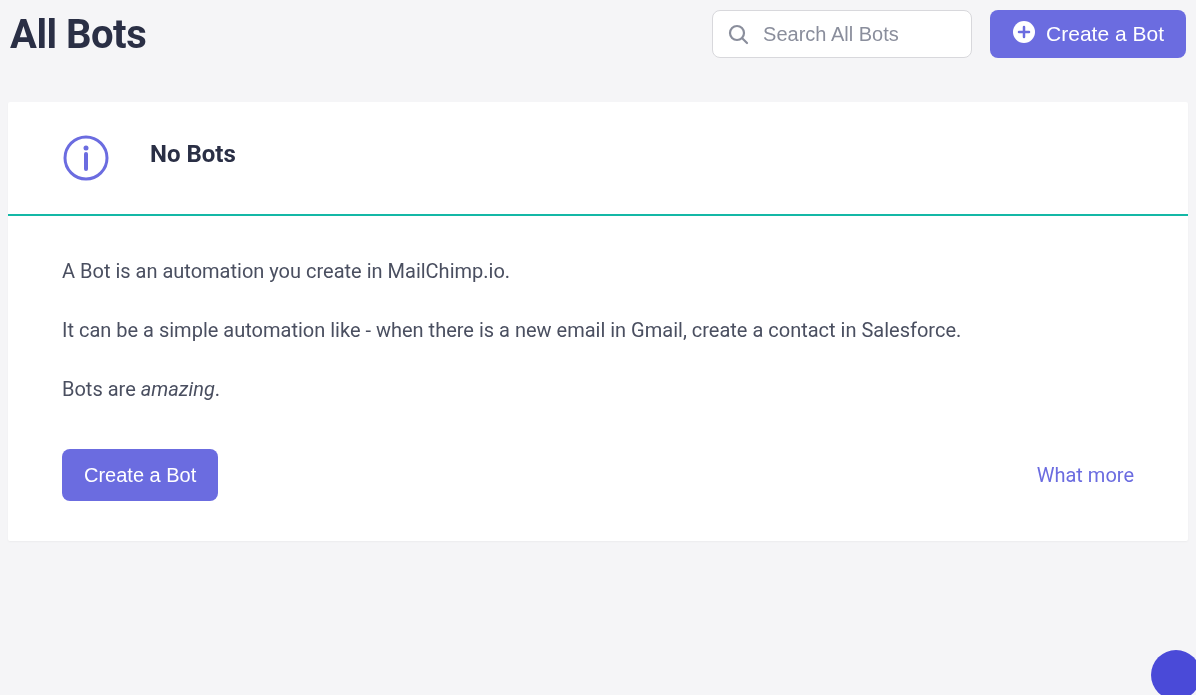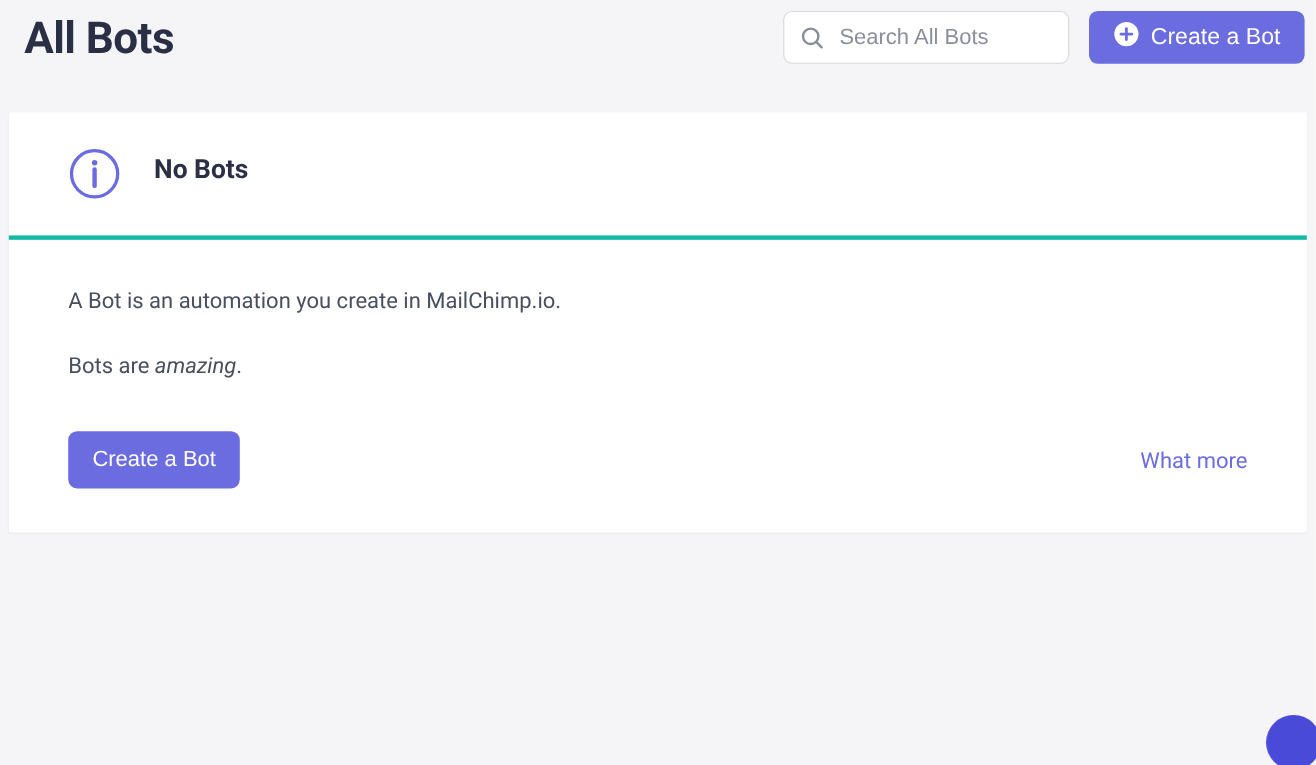--- a/index.html
+++ b/index.html
@@ -13,21 +13,20 @@
       color: #2a2f45;
       width: 1196px;
       height: 695px;
       overflow: hidden;
     }
     .header {
       display: flex;
       align-items: center;
       justify-content: space-between;
       padding: 10px 10px 20px 10px;
-      margin-left: 12px;
     }
     .page-title {
       font-size: 40px;
       font-weight: 700;
       color: #2a2f45;
       letter-spacing: -0.5px;
     }
     .header-actions {
       display: flex;
       gap: 18px;
@@ -80,23 +79,23 @@
     }
     .panel {
       background: #fff;
       border-radius: 2px;
       margin: 24px 8px 0 8px;
       box-shadow: 0 1px 2px rgba(0,0,0,0.04);
     }
     .panel-header {
       display: flex;
       align-items: center;
-      gap: 30px;
+      gap: 40px;
       padding: 32px 54px 32px 54px;
-      border-bottom: 4px solid #14b8a6;
+      border-bottom: 2px solid #14b8a6;
     }
     .info-icon-wrapper {
       width: 48px;
       height: 48px;
       flex-shrink: 0;
     }
     .info-icon-wrapper svg {
       width: 100%;
       height: 100%;
     }
@@ -202,20 +201,21 @@
         <line x1="24" y1="20" x2="24" y2="35" stroke="#6b6ce0" stroke-width="4" stroke-linecap="round"></line>
       </svg>
     </div>
     <div class="panel-header-text">
       <h2>No Bots</h2>
     </div>
   </div>
 
   <div class="panel-body">
     <p>A Bot is an automation you create in MailChimp.io.</p>
+    <p>It can be a simple automation like - when there is a new email in Gmail, create a contact in Salesforce.</p>
     <p>
       <span>Bots are </span><em>amazing</em><span>.</span>
     </p>
 
     <div class="panel-footer">
       <button class="btn-secondary">Create a Bot</button>
       <a class="learn-more-link">What more</a>
     </div>
   </div>
 </div>

